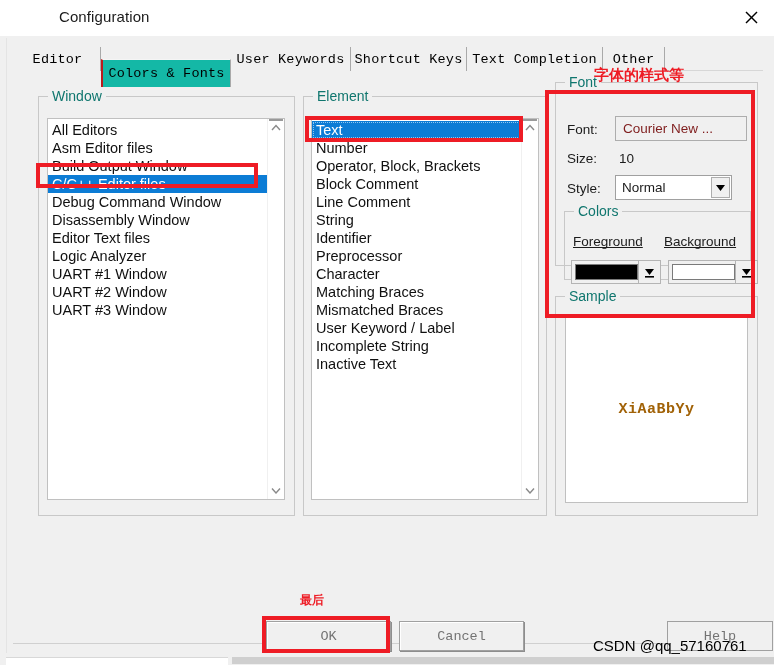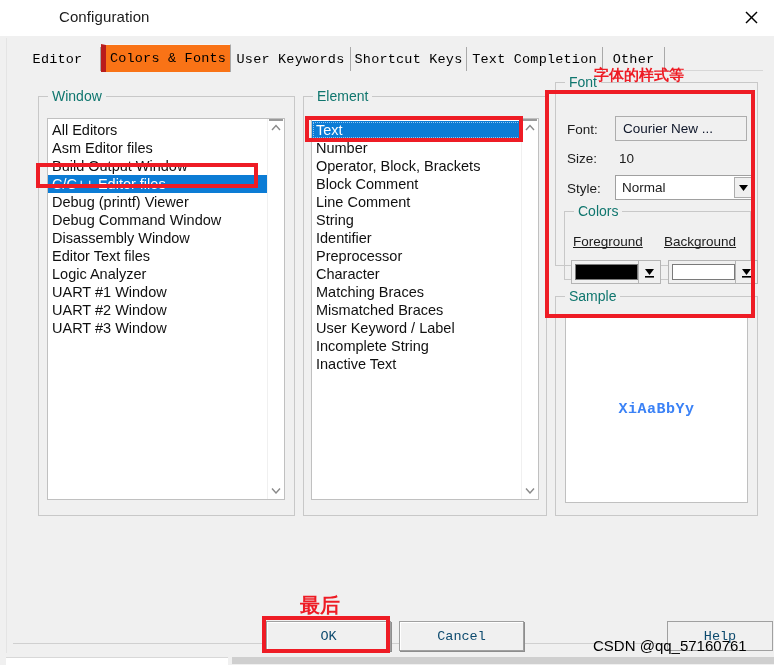--- a/index.html
+++ b/index.html
@@ -50,22 +50,22 @@
     position:absolute;top:3px;height:24px;
     font-family:"Liberation Mono","DejaVu Sans Mono",monospace;
     font-size:13.5px;color:#000;
     display:flex;align-items:center;justify-content:center;
     background:#f0f0f0;
     cursor:pointer;box-sizing:border-box;
     letter-spacing:.2px;
   }
   .tab.sep{border-right:1px solid #a9a9a9;}
   .tab.active{
-    top:0;height:28px;background:#f97316;
-    border-left:5px solid #b91c1c;border-right:1px solid #a9a9a9;
+    top:15px;height:28px;background:#14b8a6;
+    border-left:2px solid #b91c1c;border-right:1px solid #a9a9a9;
     border-top:1px solid #f5f5f5;
     z-index:3;
   }
 
   
   .group{
     position:absolute;
     border:1px solid #c8c8c8;
     background:transparent;
   }
@@ -108,21 +108,21 @@
   .vscroll .arrow.dn{bottom:0;}
   .vscroll .toptick{
     position:absolute;left:1px;top:0;width:14px;height:2px;background:#9a9a9a;
   }
 
   
   .lbl{position:absolute;font-size:13.5px;color:#1b1b1b;white-space:nowrap;}
   .btn-field{
     position:absolute;background:#f0f0f0;
     border:1px solid #adadad;
-    font-size:13.5px;color:#0f172a;
+    font-size:13.5px;color:#7f1d1d;
     display:flex;align-items:center;
     padding-left:7px;box-sizing:border-box;
     cursor:pointer;
   }
   .combo{
     position:absolute;background:#ffffff;
     border:1px solid #a0a0a0;
     font-size:13.5px;color:#1b1b1b;
     display:flex;align-items:center;
     padding-left:6px;box-sizing:border-box;cursor:pointer;
@@ -150,33 +150,33 @@
     box-sizing:border-box;
   }
 
   
   .sample-area{
     position:absolute;background:#ffffff;border:1px solid #c0c0c0;
     display:flex;align-items:center;justify-content:center;
   }
   .sample-text{
     font-family:"Liberation Mono","DejaVu Sans Mono",monospace;
-    font-size:15px;color:#3b82f6;font-weight:bold;letter-spacing:.5px;
+    font-size:15px;color:#a16207;font-weight:bold;letter-spacing:.5px;
   }
 
   
   .sepline{
     position:absolute;left:6px;top:605px;width:760px;height:1px;background:#d0d0d0;
   }
   .dlgbtn{
     position:absolute;height:30px;
     background:#f0f0f0;border:1px solid #a0a0a0;
     box-shadow:inset 1px 1px 0 #ffffff, 1px 1px 0 #8d8d8d;
     font-family:"Liberation Mono","DejaVu Sans Mono",monospace;
-    font-size:13.5px;color:#0c4a6e;
+    font-size:13.5px;color:#737373;
     display:flex;align-items:center;justify-content:center;
     cursor:pointer;box-sizing:border-box;
   }
 
   
   .redbox{
     position:absolute;border:4px solid #ee1c25;
     pointer-events:none;box-sizing:border-box;
   }
   .redtext{
@@ -252,21 +252,20 @@
       <div class="group" style="left:31px;top:58px;width:255px;height:418px;">
         <div class="legend">Window</div>
       </div>
 
       <div class="listbox" style="left:40px;top:80px;width:236px;height:380px;">
         <div class="list-items">
           <div class="li">All Editors</div>
           <div class="li">Asm Editor files</div>
           <div class="li">Build Output Window</div>
           <div class="li sel">C/C++ Editor files</div>
-          <div class="li">Debug (printf) Viewer</div>
           <div class="li">Debug Command Window</div>
           <div class="li">Disassembly Window</div>
           <div class="li">Editor Text files</div>
           <div class="li">Logic Analyzer</div>
           <div class="li">UART #1 Window</div>
           <div class="li">UART #2 Window</div>
           <div class="li">UART #3 Window</div>
         </div>
         <div class="vscroll">
           <div class="toptick"></div>
@@ -325,21 +324,21 @@
 
       <div class="lbl" style="left:560px;top:84px;">Font:</div>
       <div class="btn-field" style="left:608px;top:78px;width:132px;height:25px;">
         <span>Courier New ...</span>
       </div>
 
       <div class="lbl" style="left:560px;top:113px;">Size:</div>
       <div class="lbl" style="left:612px;top:113px;">10</div>
 
       <div class="lbl" style="left:560px;top:143px;">Style:</div>
-      <div class="combo" style="left:608px;top:137px;width:140px;height:25px;">
+      <div class="combo" style="left:608px;top:137px;width:117px;height:25px;">
         <span>Normal</span>
         <span class="arrowbox">
           <svg width="9" height="6" viewBox="0 0 9 6">
               <polygon points="0,0 9,0 4.5,6" fill="#000"></polygon>
             </svg>
         </span>
       </div>
 
       <div class="group" style="left:557px;top:173px;width:185px;height:67px;">
         <div class="legend">Colors</div>
@@ -392,21 +391,21 @@
 
   <div class="watermark" style="left:593px;top:637px;">CSDN @qq_57160761</div>
 
   <div class="redtext" style="left:594px;top:66px;font-size:15px;">字体的样式等</div>
   <div class="redbox" style="left:545px;top:90px;width:210px;height:228px;"></div>
 
   <div class="redbox" style="left:36px;top:163px;width:222px;height:25px;"></div>
 
   <div class="redbox" style="left:305px;top:116px;width:218px;height:26px;"></div>
 
-  <div class="redtext" style="left:300px;top:592px;font-size:20px;">最后</div>
+  <div class="redtext" style="left:300px;top:592px;font-size:12px;">最后</div>
   <div class="redbox" style="left:262px;top:616px;width:128px;height:37px;"></div>
 
   <div class="bottomstrip">
     <div class="bar"></div>
     <div class="bar2"></div>
   </div>
 
 </div>
 
 </body></html>

